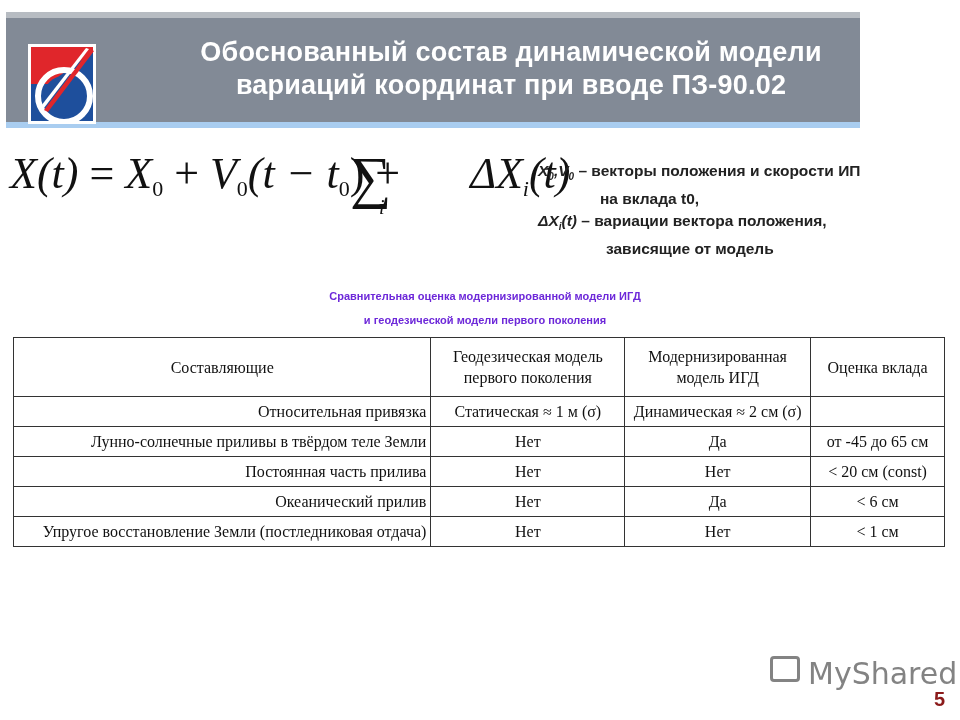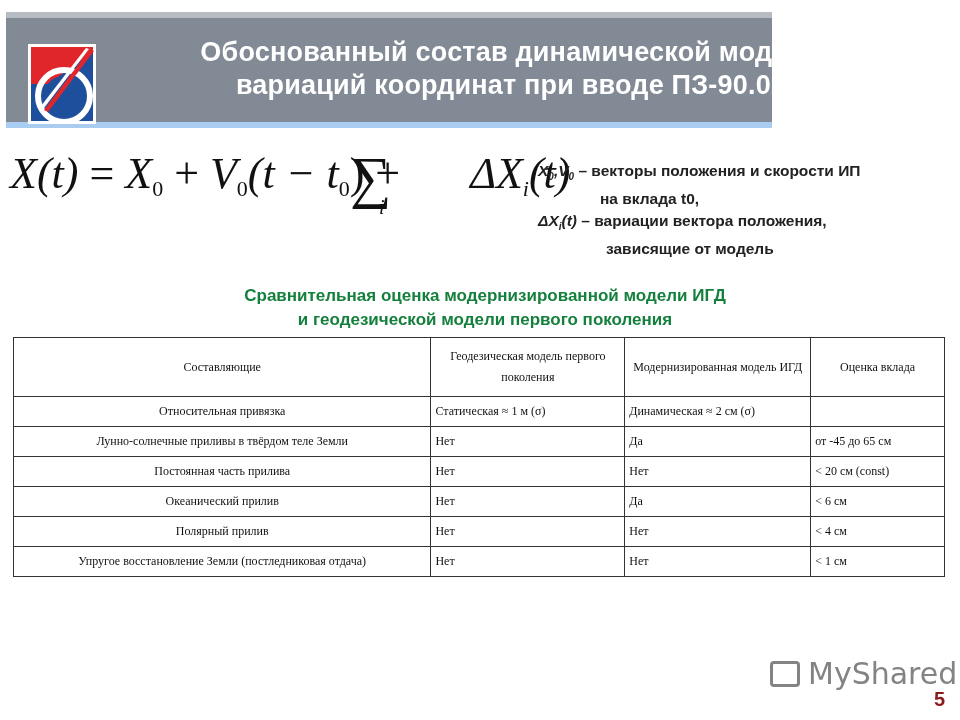--- a/index.html
+++ b/index.html
@@ -1,46 +1,46 @@
 <!DOCTYPE html>
 <html><head>
 <meta charset="utf-8">
 <style>
   html, body { margin:0; padding:0; }
   body { width:960px; height:720px; background:#ffffff; position:relative; overflow:hidden;
          font-family:"Liberation Sans", sans-serif; }
-  .header { position:absolute; left:6px; top:12px; width:766px; height:116px; }
+  .header { position:absolute; left:6px; top:12px; width:854px; height:116px; }
   .header .topline { position:absolute; left:0; top:0; width:100%; height:6px; background:#b7bcc2; }
   .header .band { position:absolute; left:0; top:6px; width:100%; height:104px; background:#828a96; }
   .header .bottomline { position:absolute; left:0; top:110px; width:100%; height:6px; background:#a9cdf0; }
   .logo { position:absolute; left:22px; top:32px; width:68px; height:80px; background:#ffffff; }
   .title { position:absolute; left:105px; top:24px; width:800px; text-align:center; color:#ffffff;
            font-weight:bold; font-size:27px; line-height:33px; letter-spacing:0.2px; }
   .formula { position:absolute; left:10px; top:148px; width:515px; height:72px;
              font-family:"Liberation Serif", serif; font-size:44px; color:#111; white-space:nowrap; }
   .formula i { font-style:italic; }
   .formula .sub { font-size:22px; vertical-align:-8px; font-style:normal; }
   .formula .sigma { position:absolute; left:340px; top:-4px; font-size:58px; font-style:normal; }
   .formula .sigma-i { position:absolute; left:369px; top:48px; font-size:20px; font-style:italic; }
   .legend { position:absolute; left:538px; top:160px; width:410px; font-size:15.5px; color:#222;
             font-weight:bold; line-height:22px; }
   .legend .l2 { padding-left:62px; }
   .legend .l4 { padding-left:68px; }
   .legend i { font-style:italic; }
   .legend sub { font-size:10px; }
   .subtitle { position:absolute; left:160px; top:284px; width:650px; text-align:center;
-              color:#15803d; font-weight:bold; font-size:17px; line-height:24px; }
+              color:#6d28d9; font-weight:bold; font-size:11px; line-height:24px; }
   table.cmp { position:absolute; left:13px; top:337px; width:932px; border-collapse:collapse;
-              font-family:"Liberation Serif", serif; font-size:12px; color:#111; }
+              font-family:"Liberation Serif", serif; font-size:16px; color:#111; }
   table.cmp td, table.cmp th { border:1.5px solid #333; padding:0 4px; height:29px; font-weight:normal; }
   table.cmp th { height:58px; line-height:21px; text-align:center; }
-  table.cmp td.c0 { text-align:center; }
-  table.cmp td.cc { }
+  table.cmp td.c0 { text-align:right; }
+  table.cmp td.cc { text-align:center; }
   .watermark { position:absolute; left:770px; top:656px; font-size:30px; color:rgba(90,90,90,0.75);
-               font-family:"DejaVu Sans", sans-serif; display:flex; align-items:center; }
+               font-family:"DejaVu Sans", sans-serif; display:flex; align-items:flex-start; }
   .watermark .wicon { width:30px; height:26px; border:3px solid rgba(90,90,90,0.75); border-radius:4px;
                       margin-right:8px; box-sizing:border-box; }
   .pagenum { position:absolute; left:934px; top:688px; color:#8b1a1a; font-weight:bold; font-size:20px; }
 </style>
 </head>
 <body>
 
 <div class="header">
   <div class="topline"></div>
   <div class="band"></div>
@@ -124,26 +124,20 @@
       <td class="cc">Нет</td>
       <td class="cc">&lt; 20 см (const)</td>
     </tr>
     <tr>
       <td class="c0">Океанический прилив</td>
       <td class="cc">Нет</td>
       <td class="cc">Да</td>
       <td class="cc">&lt; 6 см</td>
     </tr>
     <tr>
-      <td class="c0">Полярный прилив</td>
-      <td class="cc">Нет</td>
-      <td class="cc">Нет</td>
-      <td class="cc">&lt; 4 см</td>
-    </tr>
-    <tr>
       <td class="c0">Упругое восстановление Земли (постледниковая отдача)</td>
       <td class="cc">Нет</td>
       <td class="cc">Нет</td>
       <td class="cc">&lt; 1 см</td>
     </tr>
   </tbody>
 </table>
 
 <div class="watermark">
   <span class="wicon"></span>

